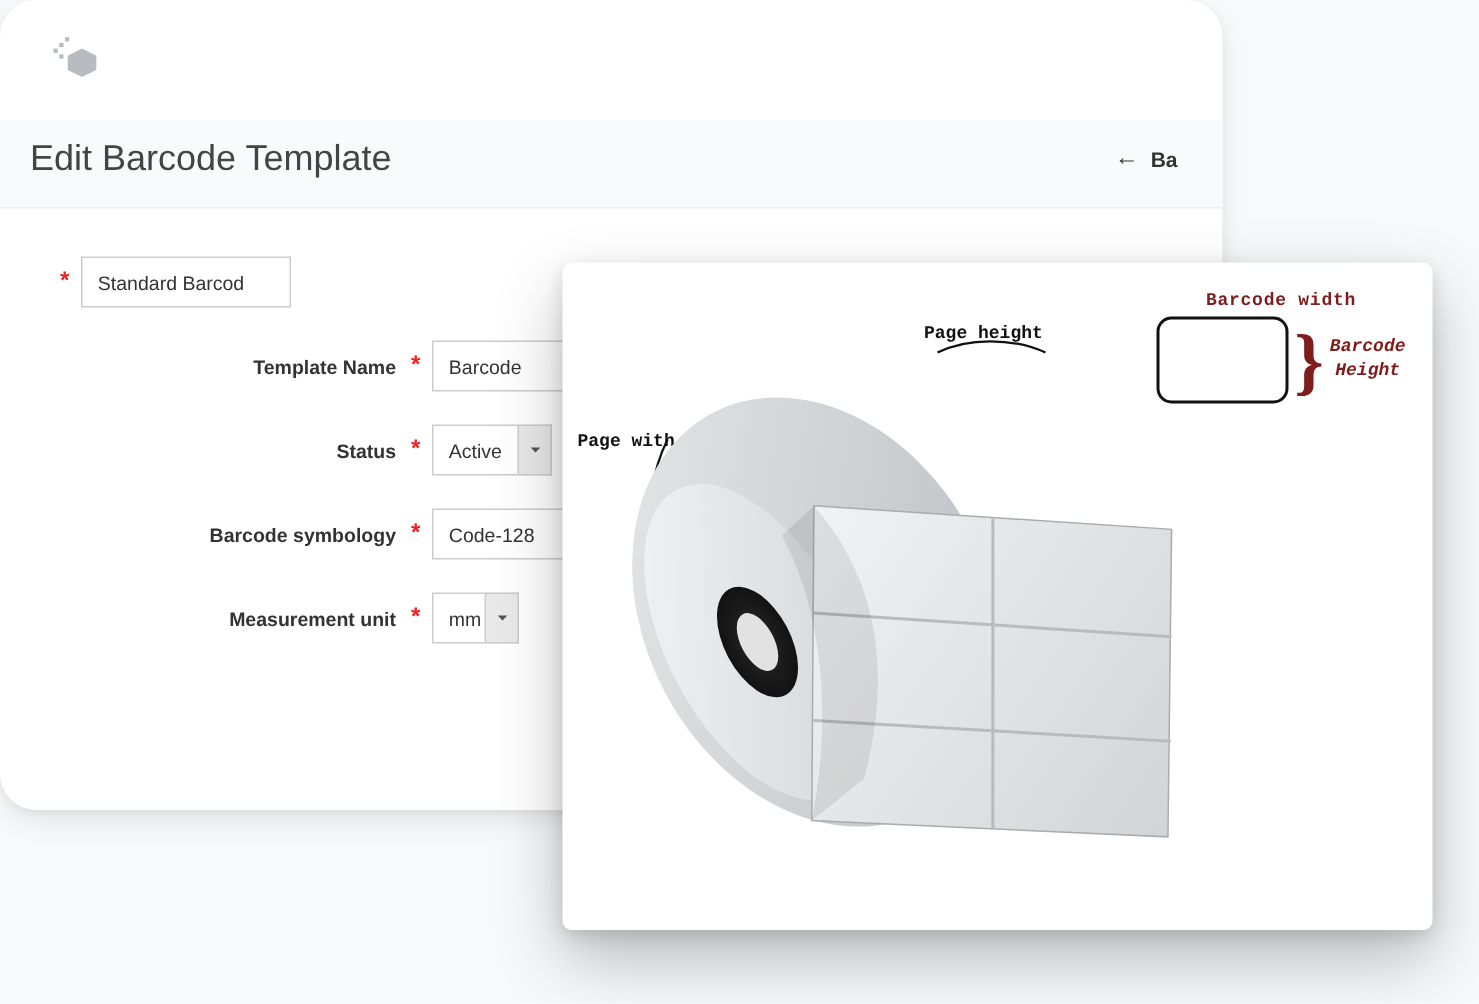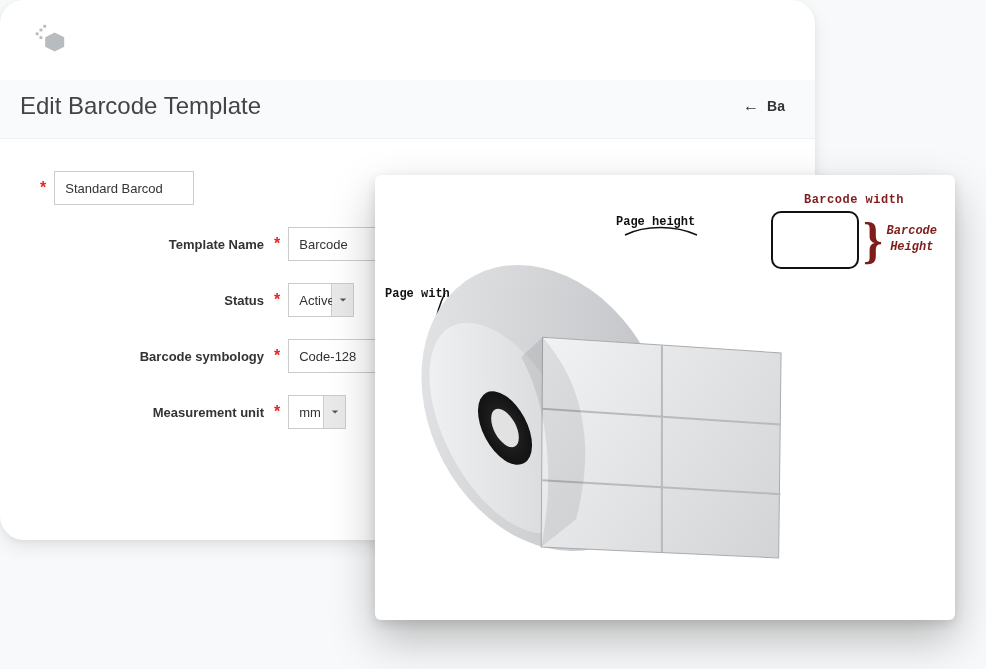--- a/index.html
+++ b/index.html
@@ -121,21 +121,21 @@
         <span class="req">*</span>
         <div class="ctrl">
           <div class="field wide">Barcode</div>
         </div>
       </div>
 
       <div class="row">
         <div class="lbl">Status</div>
         <span class="req">*</span>
         <div class="ctrl">
-          <div class="field" style="width:44px">Active</div>
+          <div class="field" style="width:58px">Active</div>
           <div class="dd-btn">
             <svg viewBox="0 0 10 10">
                 <path d="M1 3 L5 7 L9 3 Z"></path>
               </svg>
           </div>
         </div>
       </div>
 
       <div class="row">
         <div class="lbl">Barcode symbology</div>

